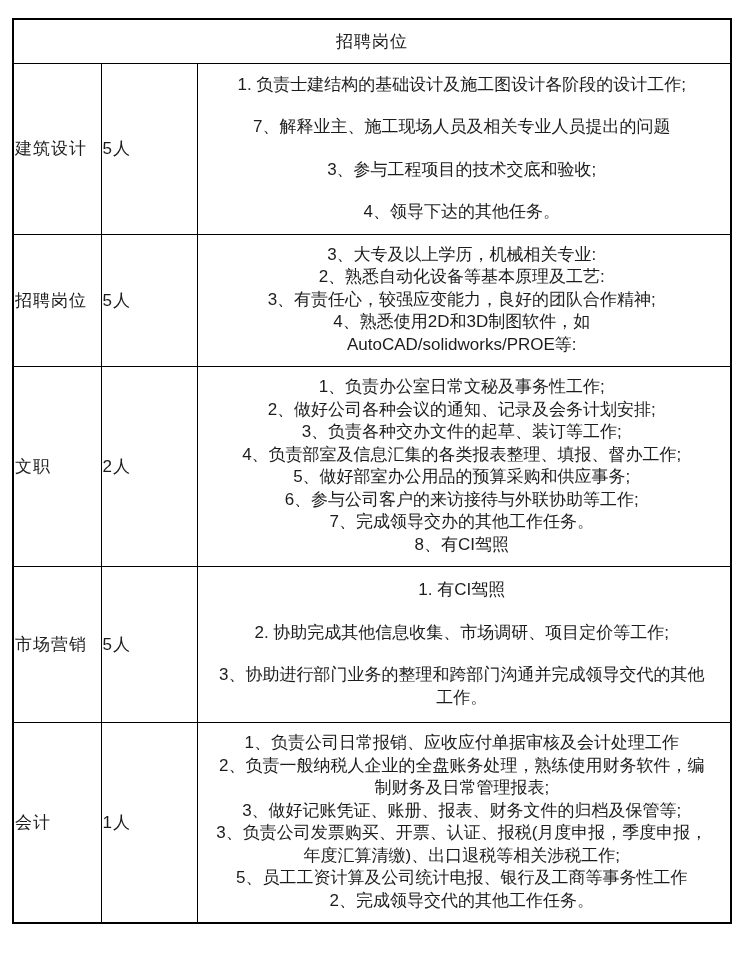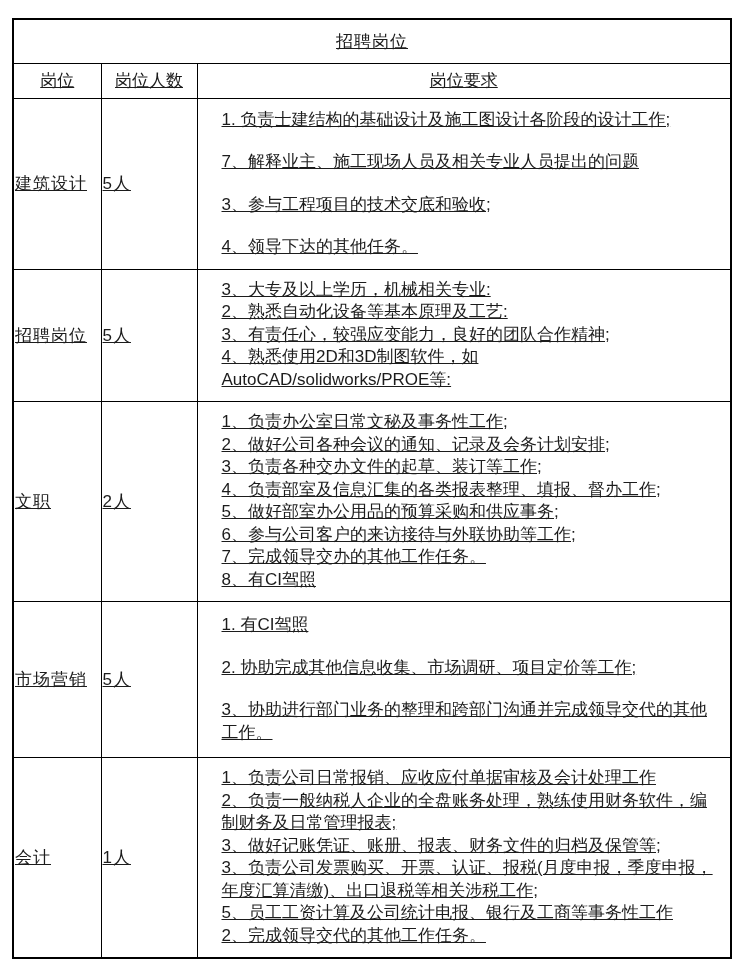--- a/index.html
+++ b/index.html
@@ -19,21 +19,20 @@
     overflow: hidden;
   }
   table.job-table {
     position: absolute;
     left: 12px;
     top: 18px;
     width: 718px;
     border-collapse: collapse;
     table-layout: fixed;
     border: 2px solid #000;
-    text-decoration: underline;
   }
   table.job-table th,
   table.job-table td {
     border: 1.5px solid #000;
     font-weight: normal;
     font-size: 17px;
     vertical-align: middle;
     overflow: hidden;
   }
   tr.title-row { height: 44px; }
@@ -41,22 +40,22 @@
   .title-cell {
     text-align: center;
     letter-spacing: 1px;
   }
   .header-cell { text-align: center; }
   td.cell-pos, td.cell-count {
     text-align: left;
     letter-spacing: 1px;
   }
   td.cell-req {
-    text-align: left;
-    padding: 6px 4px 6px 24px;
+    text-align: center;
+    padding: 6px 4px 6px 0;
     line-height: 22.5px;
   }
   .req-item {
     white-space: pre-line;
   }
   .cell-req.double .req-item:not(:last-child) {
     margin-bottom: 20px;
   }
   #table-body tr:nth-child(1) { height: 171px; }
   #table-body tr:nth-child(2) { height: 132px; }
@@ -70,25 +69,20 @@
 <div class="page">
   <table class="job-table">
     <colgroup>
       <col style="width:88px">
       <col style="width:96px">
       <col style="width:534px">
     </colgroup>
     <thead>
       <tr class="title-row">
         <th colspan="3" class="title-cell">招聘岗位</th>
-      </tr>
-      <tr class="header-row">
-        <th class="header-cell">岗位</th>
-        <th class="header-cell">岗位人数</th>
-        <th class="header-cell">岗位要求</th>
       </tr>
     </thead>
     <tbody id="table-body">
         <tr>
           <td class="cell-pos">建筑设计</td>
           <td class="cell-count">5人</td>
           <td class="cell-req double">
             <div class="req-item">1. 负责士建结构的基础设计及施工图设计各阶段的设计工作;</div>
             <div class="req-item">7、解释业主、施工现场人员及相关专业人员提出的问题</div>
             <div class="req-item">3、参与工程项目的技术交底和验收;</div>

